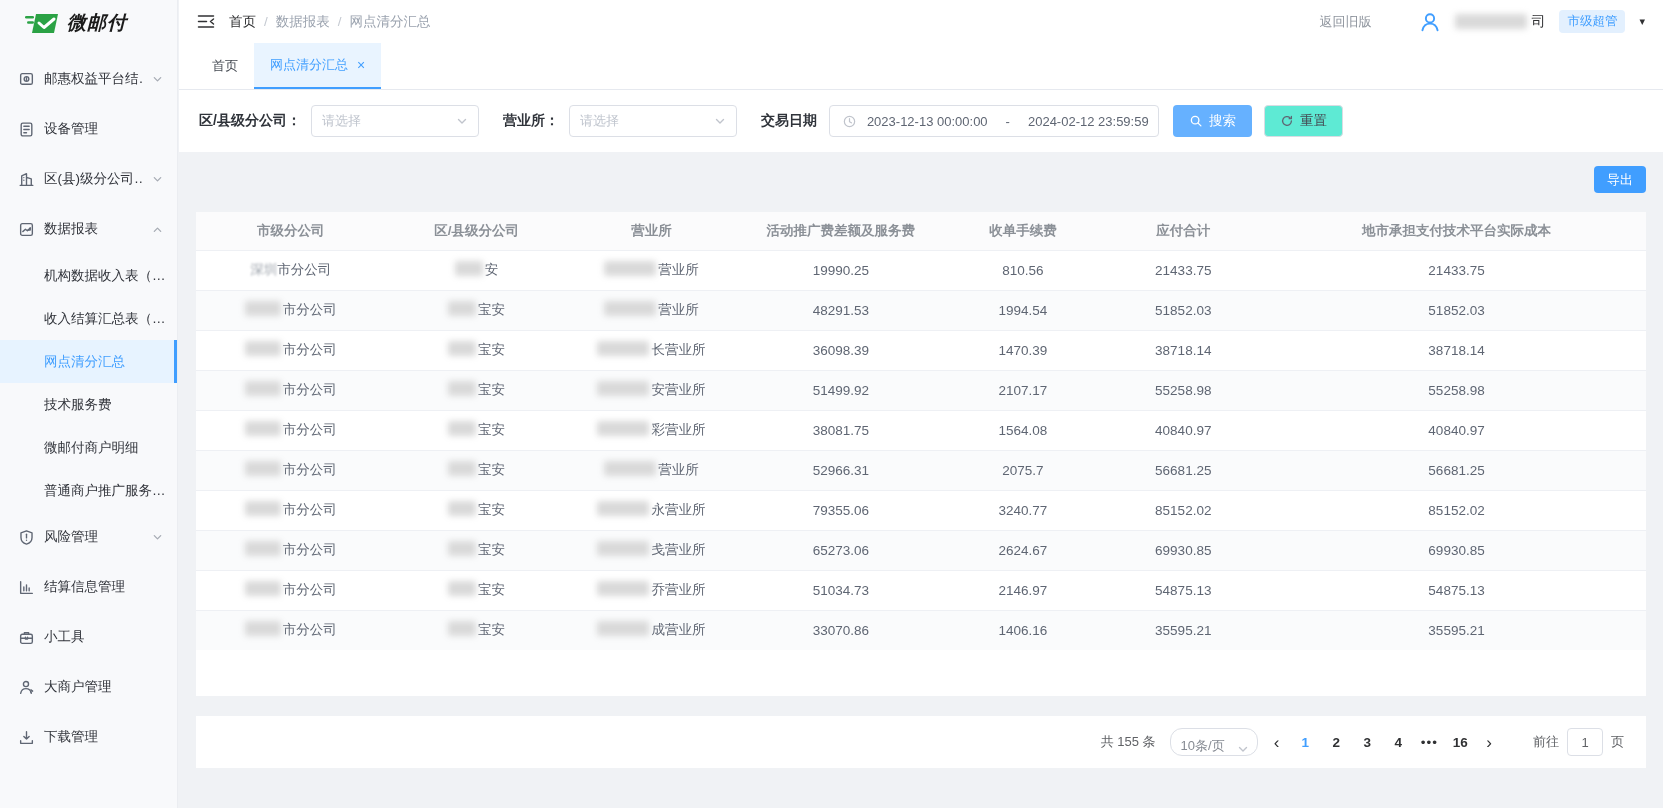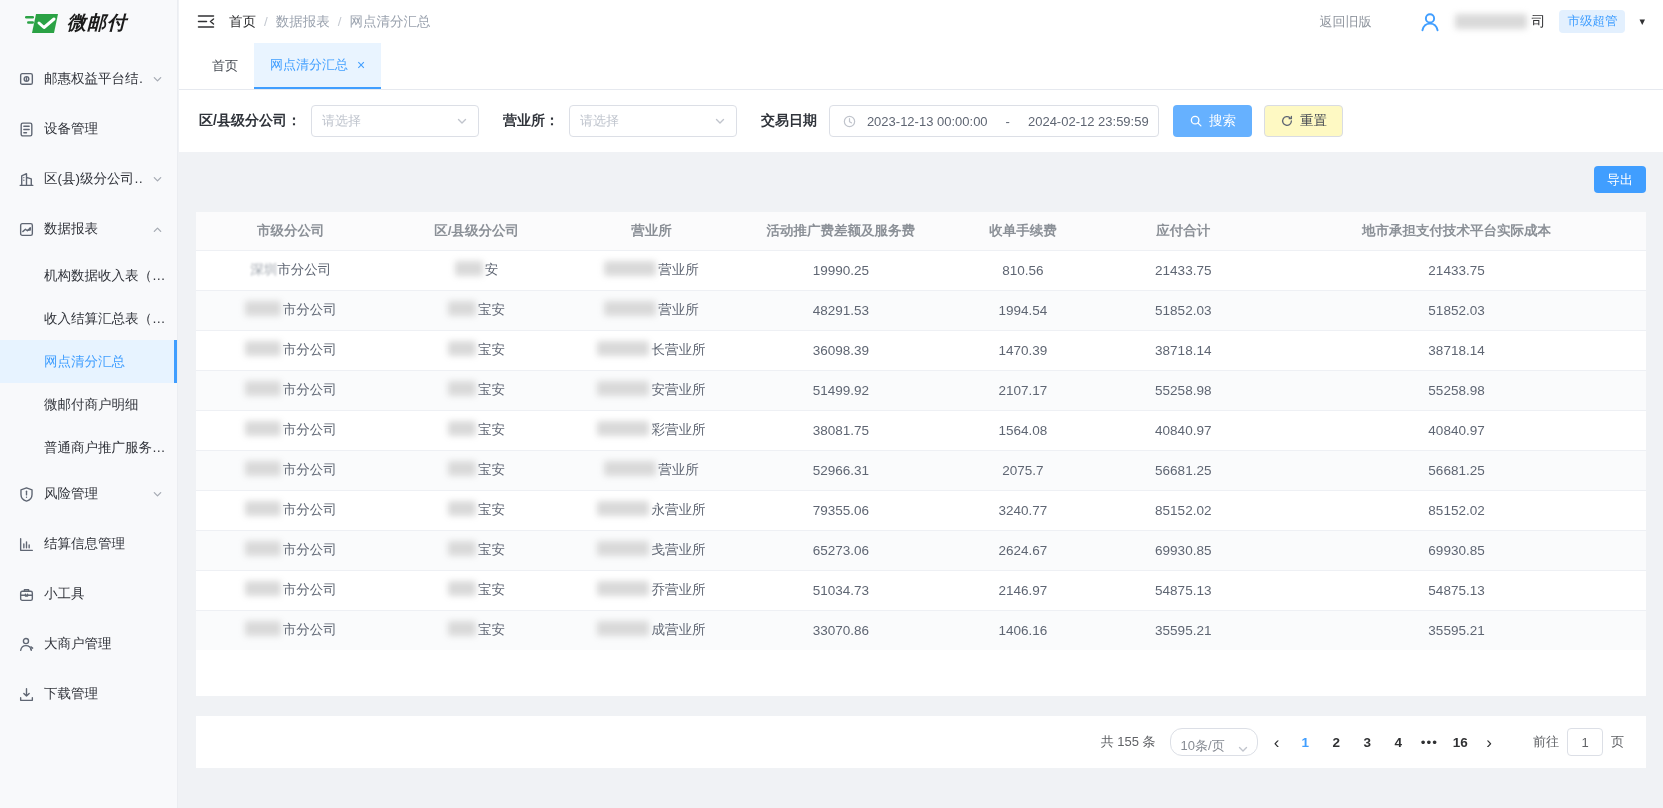--- a/index.html
+++ b/index.html
@@ -45,21 +45,21 @@
   .select { width:168px; height:32px; border:1px solid #dcdfe6; border-radius:4px; background:#fff; display:flex; align-items:center; padding:0 10px; margin-left:10px; cursor:pointer; }
   .select .ph { flex:1; font-size:13px; color:#bfc4cd; }
   .sel-caret { width:12px; height:12px; fill:none; stroke:#c0c4cc; stroke-width:1.4; stroke-linecap:round; stroke-linejoin:round; }
   .gap24 { width:24px; flex:none; }
   .daterange { width:330px; height:32px; border:1px solid #dcdfe6; border-radius:4px; background:#fff; display:flex; align-items:center; padding:0 12px; gap:10px; margin-left:12px; }
   .clock { width:15px; height:15px; fill:none; stroke:#c0c4cc; stroke-width:1.3; stroke-linecap:round; stroke-linejoin:round; flex:none; }
   .d-txt { font-size:13px; color:#5f6673; white-space:nowrap; }
   .d-sep { font-size:13px; color:#5f6673; padding:0 8px; }
   .btn { height:32px; border-radius:4px; display:flex; align-items:center; gap:6px; font-size:13.5px; padding:0 15px; cursor:pointer; border:1px solid transparent; white-space:nowrap; }
   .btn-search { background:#66b1ff; color:#fff; margin-left:14px; }
-  .btn-reset { background:#fef9c3; color:#454a52; border-color:#d9dce3; margin-left:12px; }
+  .btn-reset { background:#5eead4; color:#454a52; border-color:#d9dce3; margin-left:12px; }
   .bico { width:14px; height:14px; fill:none; stroke-width:1.5; stroke-linecap:round; stroke-linejoin:round; }
   .bico.w { stroke:#fff; } .bico.g { stroke:#5f6673; }
 
   .content { flex:1; background:#f0f2f5; padding:0 17px; display:flex; flex-direction:column; overflow:hidden; }
   .export-row { display:flex; justify-content:flex-end; margin-top:14px; }
   .btn-export { height:27px; padding:0 13px; background:#409eff; color:#fff; font-size:13px; border:none; border-radius:4px; cursor:pointer; }
 
   .table-card { background:#fff; margin-top:19px; padding-bottom:46px; }
   table { width:100%; border-collapse:collapse; table-layout:fixed; }
   th { height:38px; background:#fbfbfc; color:#8b9097; font-size:13.5px; font-weight:600; text-align:center; white-space:nowrap; }
@@ -138,20 +138,21 @@
           </svg>
           <span class="lbl">数据报表</span>
           <svg class="chev up" viewBox="0 0 12 12">
             <polyline points="2.5,4 6,7.5 9.5,4"></polyline>
           </svg>
         </div>
         <div class="m-sub">
           <div class="m-child">机构数据收入表（…</div>
           <div class="m-child">收入结算汇总表（…</div>
           <div class="m-child active">网点清分汇总</div>
+          <div class="m-child">技术服务费</div>
           <div class="m-child">微邮付商户明细</div>
           <div class="m-child">普通商户推广服务…</div>
         </div>
         <div class="m-item">
           <svg class="mi" viewBox="0 0 16 16">
             <path d="M8 1.8l5.2 1.9v4.2c0 3.2-2.2 5.4-5.2 6.3-3-.9-5.2-3.1-5.2-6.3V3.7z"></path>
             <path d="M8 5v3.4"></path>
             <path d="M8 10.6h.01"></path>
           </svg>
           <span class="lbl">风险管理</span>

